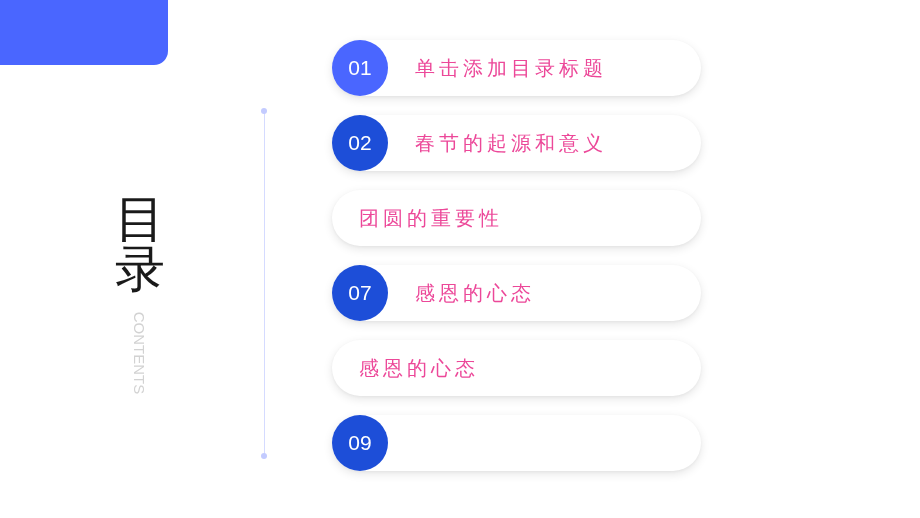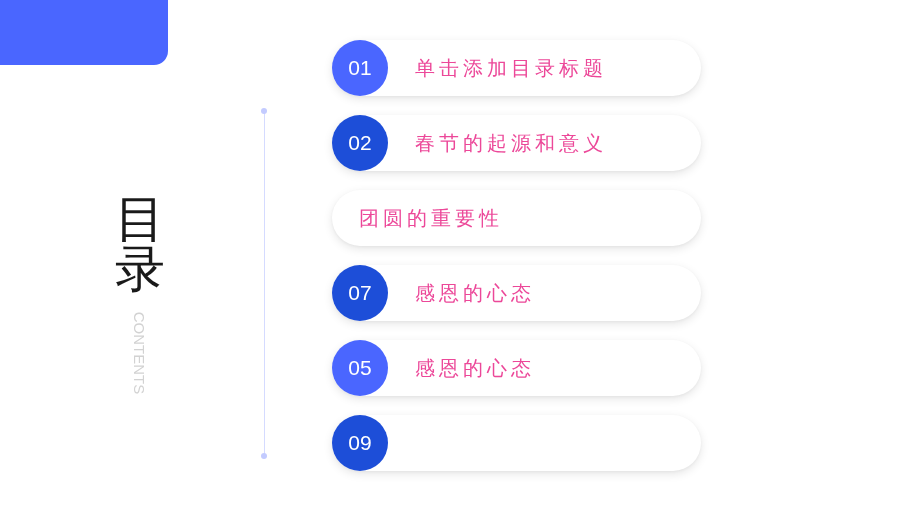--- a/index.html
+++ b/index.html
@@ -138,20 +138,19 @@
       <div class="item-label">春节的起源和意义</div>
     </div>
     <div class="item">
       <div class="item-label">团圆的重要性</div>
     </div>
     <div class="item">
       <div class="badge purple">07</div>
       <div class="item-label">感恩的心态</div>
     </div>
     <div class="item">
-      <div class="badge blue">05</div>
       <div class="item-label">感恩的心态</div>
     </div>
     <div class="item">
       <div class="badge purple">09</div>
     </div>
   </div>
 </div>
 
 </body></html>

